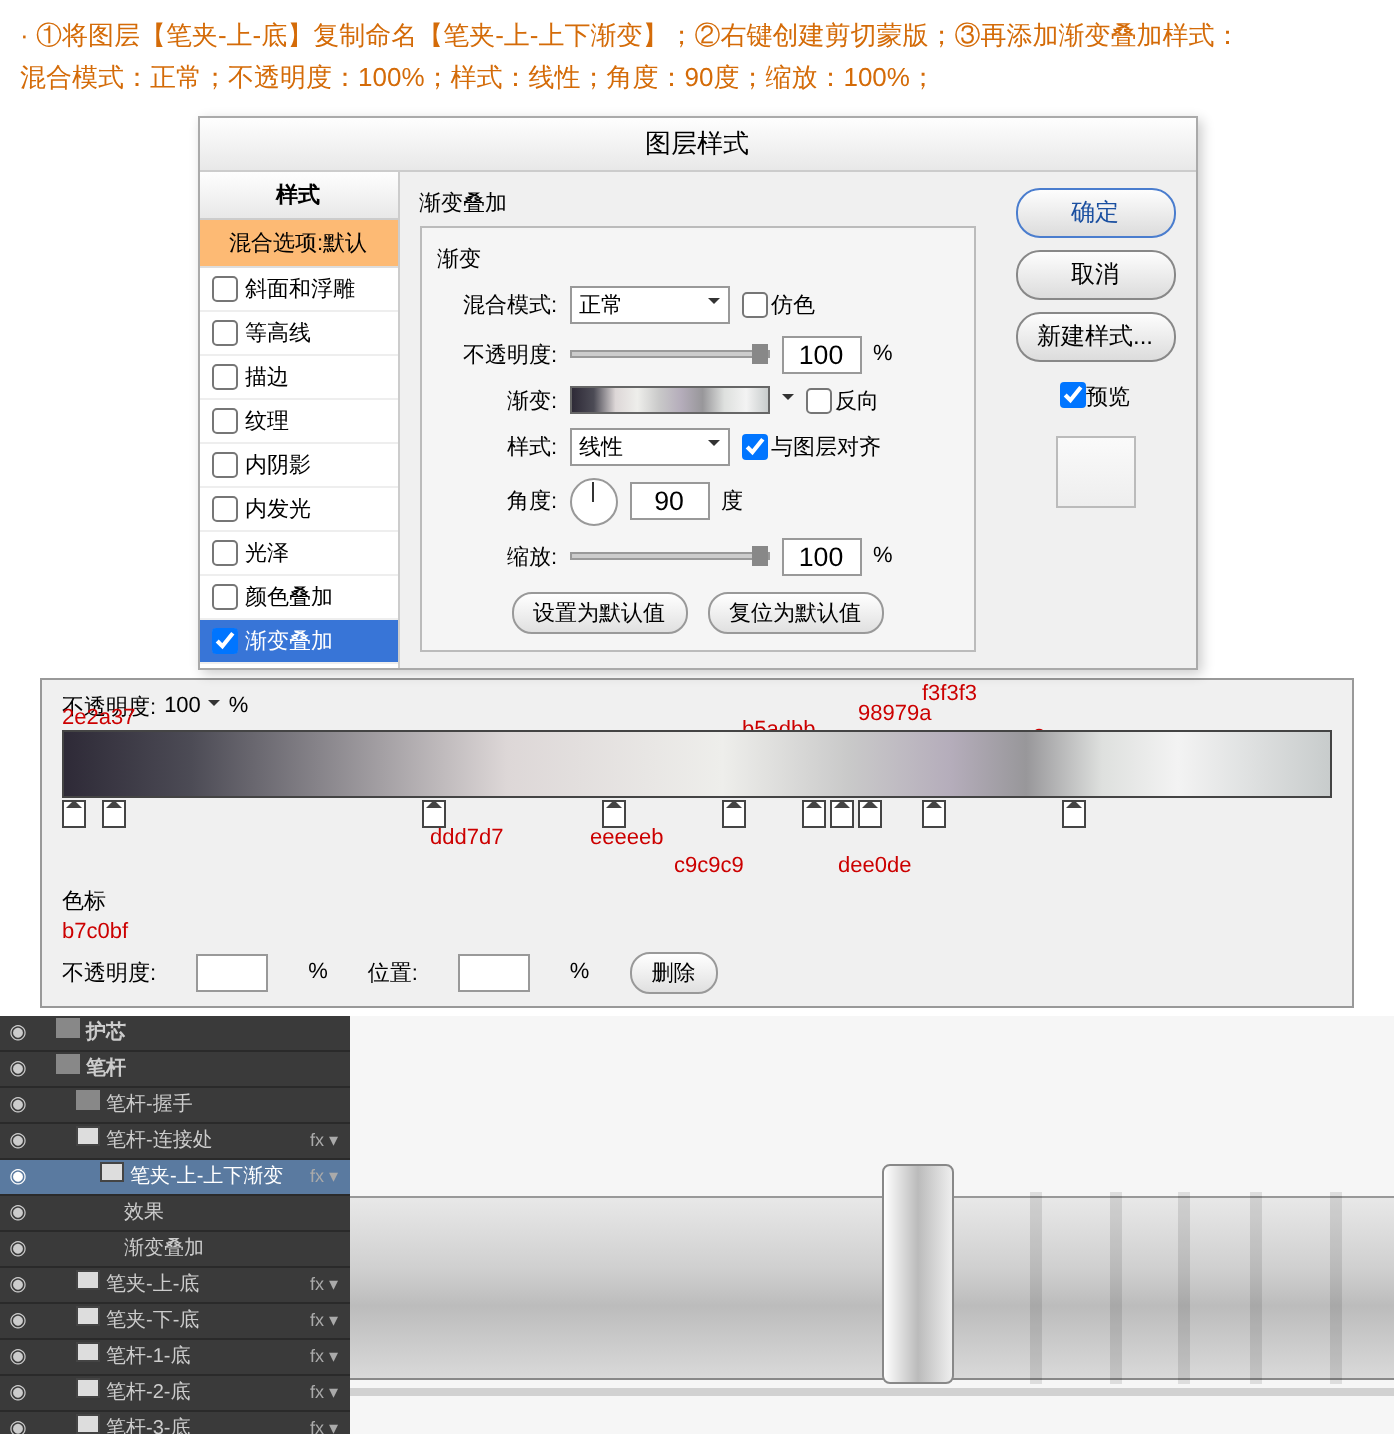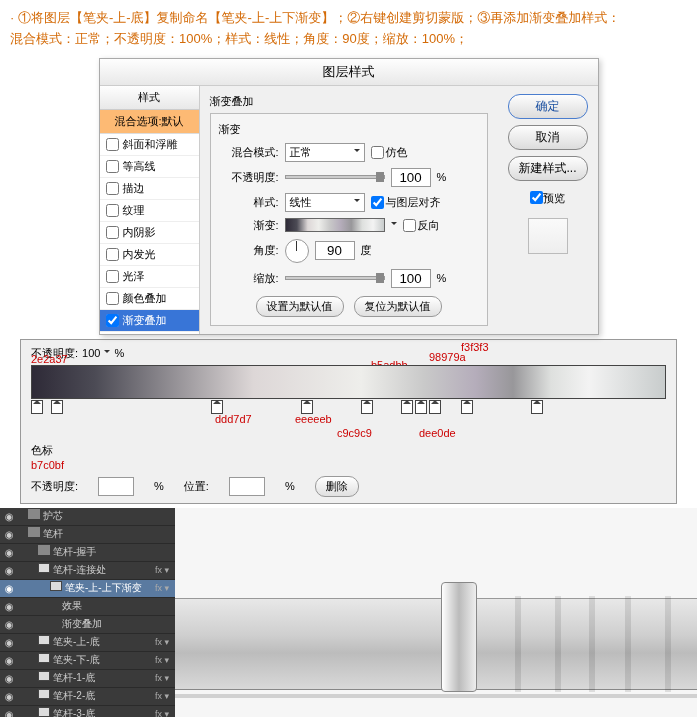--- a/index.html
+++ b/index.html
@@ -3,21 +3,21 @@
 <meta charset="utf-8">
 <style>
 * { margin: 0; padding: 0; box-sizing: border-box; font-family: "Microsoft YaHei", Arial, sans-serif; }
 body { width: 697px; height: 717px; background: #fff; font-size: 12px; }
 .instructions { padding: 8px 10px; color: #d46b08; font-size: 13px; line-height: 1.6; }
 .dialog-wrap { display: flex; justify-content: center; }
 .dialog { width: 500px; border: 1px solid #aaa; background: #f0f0f0; box-shadow: 2px 2px 6px rgba(0,0,0,0.2); }
 .dialog-title { background: linear-gradient(#fefefe,#e8e8e8); text-align: center; padding: 4px; border-bottom: 1px solid #ccc; font-size: 13px; }
 .dialog-body { display: flex; }
 .style-list { width: 100px; background: #fff; border-right: 1px solid #ccc; }
-.style-list-header { background: linear-gradient(#fefefe,#e8e8e8); padding: 4px 6px; border-bottom: 1px solid #ccc; font-size: 11px; text-align: center; }
+.style-list-header { background: linear-gradient(#fefefe,#e8e8e8); padding: 4px 6px; border-bottom: 1px solid #ccc; font-size: 11px; text-align: center; font-weight: bold; }
 .style-list-sub { background: #fdba74; padding: 4px 6px; border-bottom: 1px solid #ddd; font-size: 11px; text-align: center; }
 .style-item { display: flex; align-items: center; padding: 3px 6px; border-bottom: 1px solid #eee; font-size: 11px; }
 .style-item.selected { background: #3875d7; color: #fff; }
 .style-item input { margin-right: 4px; }
 .style-main { flex: 1; padding: 8px 10px; }
 .group-title { font-size: 11px; margin-bottom: 4px; }
 .fieldset { border: 1px solid #bbb; padding: 8px; background: #f5f5f5; }
 .fieldset-title { font-size: 11px; margin-bottom: 6px; }
 .row { display: flex; align-items: center; margin-bottom: 6px; font-size: 11px; gap: 6px; }
 .row label { width: 60px; text-align: right; }
@@ -46,21 +46,21 @@
 .opacity-row { display:flex; align-items:center; gap:4px; font-size:11px; margin-bottom:2px; }
 .section-label { font-size:11px; margin-top:4px; }
 .editor-bottom { display:flex; gap:20px; font-size:11px; margin-top:4px; align-items:center; }
 .editor-bottom .num-input { width:36px; }
 
 .layers-row { display:flex; margin-top:4px; }
 .layers-panel { width:175px; background:#3a3a3a; color:#ccc; font-size:10px; }
 .layer-row { display:flex; align-items:center; border-bottom:1px solid #2a2a2a; padding:1px 2px; height:18px; }
 .layer-row.sel { background:#5a7aa0; color:#fff; }
 .eye { width:14px; text-align:center; }
-.indent0 { padding-left:12px; } .indent1 { padding-left:22px; } .indent2 { padding-left:34px; } .indent3 { padding-left:46px; }
+.indent0 { padding-left:12px;font-weight:bold; } .indent1 { padding-left:22px; } .indent2 { padding-left:34px; } .indent3 { padding-left:46px; }
 .layer-label { flex:1; white-space:nowrap; overflow:hidden; }
 .fx { color:#aaa; font-size:9px; padding-right:4px; }
 .folder-icon,.thumb-icon { display:inline-block; width:12px; height:10px; margin-right:3px; }
 .folder-icon { background:#888; }
 .thumb-icon { background:#ddd; border:1px solid #444; }
 .canvas { flex:1; background:#f6f6f6; position:relative; overflow:hidden; }
 .pen-body { position:absolute; left:0; right:0; top:90px; height:92px; background:linear-gradient(#e8e8e8,#cfcfcf 40%,#bcbcbc 60%,#d9d9d9); border-top:1px solid #999; border-bottom:1px solid #888; }
 .pen-shadow { position:absolute; left:0; right:0; top:186px; height:4px; background:rgba(0,0,0,0.15); }
 .clip1 { position:absolute; left:266px; top:74px; width:36px; height:110px; background:linear-gradient(to right,#fff,#bbb,#eee); border:1px solid #888; border-radius:4px; }
 .seg { position:absolute; top:88px; height:96px; width:6px; background:rgba(0,0,0,0.1); }
@@ -138,38 +138,38 @@
         </div>
 
         <div class="row">
           <label>不透明度:</label>
           <div class="slider"></div>
           <input class="num-input" value="100" style="">
           <span>%</span>
         </div>
 
         <div class="row">
-          <label>样式:</label>
-          <div class="select">
-                <span>线性</span>
-                <span class="tri"></span>
-              </div>
-          <div class="check">
-                <input type="checkbox" checked="" style="">
-                <span>与图层对齐</span>
-              </div>
-        </div>
-
-        <div class="row">
           <label>渐变:</label>
           <div class="gradient-preview"></div>
           <span class="tri"></span>
           <div class="check">
                 <input type="checkbox" style="">
                 <span>反向</span>
+              </div>
+        </div>
+
+        <div class="row">
+          <label>样式:</label>
+          <div class="select">
+                <span>线性</span>
+                <span class="tri"></span>
+              </div>
+          <div class="check">
+                <input type="checkbox" checked="" style="">
+                <span>与图层对齐</span>
               </div>
         </div>
 
         <div class="row">
           <label>角度:</label>
           <div class="angle-dial"></div>
           <input class="num-input" value="90" style="">
           <span>度</span>
         </div>
 

